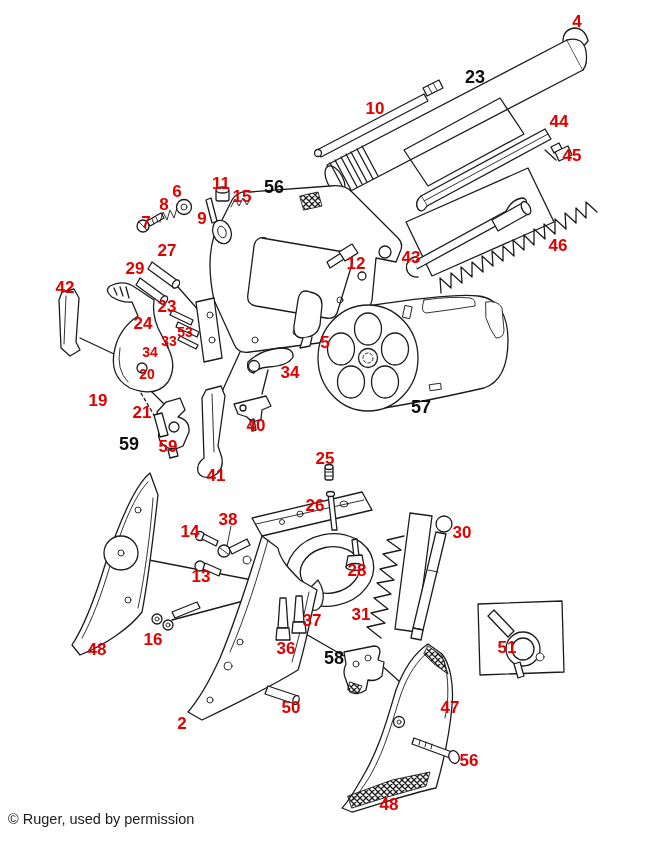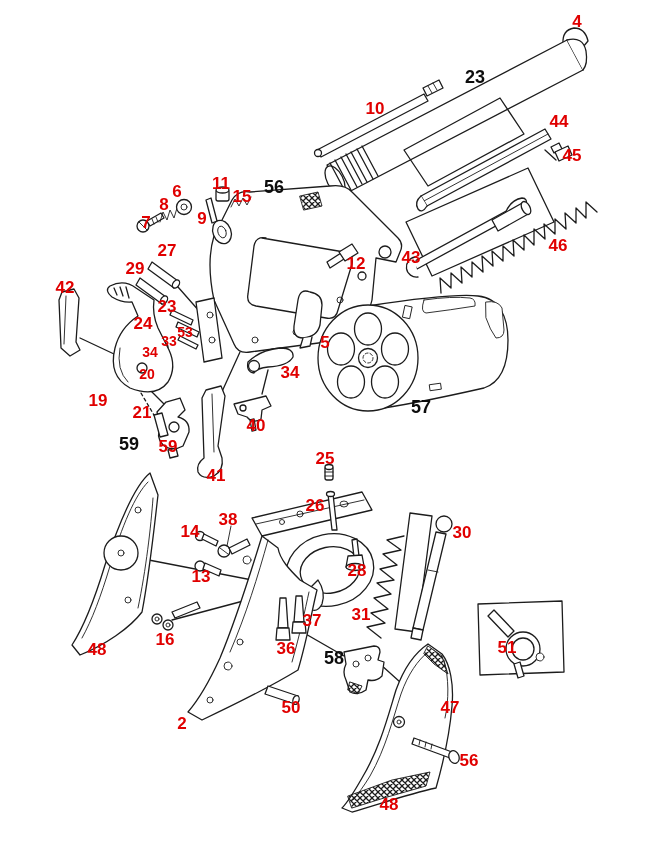--- a/index.html
+++ b/index.html
@@ -362,27 +362,28 @@
       <span class="part-label red" style="left: 256px; top: 425px;">40</span>
       <span class="part-label red" style="left: 216px; top: 475px;">41</span>
       <span class="part-label red" style="left: 325px; top: 458px;">25</span>
       <span class="part-label red" style="left: 315px; top: 505px;">26</span>
       <span class="part-label red" style="left: 228px; top: 519px;">38</span>
       <span class="part-label red" style="left: 190px; top: 531px;">14</span>
       <span class="part-label red" style="left: 201px; top: 576px;">13</span>
       <span class="part-label red" style="left: 357px; top: 570px;">28</span>
       <span class="part-label red" style="left: 462px; top: 532px;">30</span>
       <span class="part-label red" style="left: 361px; top: 614px;">31</span>
-      <span class="part-label red" style="left: 165px; top: 639px;">16</span>
+      <span class="part-label red" style="left: 153px; top: 639px;">16</span>
       <span class="part-label red" style="left: 97px; top: 649px;">48</span>
       <span class="part-label red" style="left: 312px; top: 620px;">37</span>
       <span class="part-label red" style="left: 286px; top: 648px;">36</span>
       <span class="part-label black" style="left: 334px; top: 658px;">58</span>
       <span class="part-label red" style="left: 291px; top: 707px;">50</span>
       <span class="part-label red" style="left: 182px; top: 723px;">2</span>
       <span class="part-label red" style="left: 507px; top: 647px;">51</span>
       <span class="part-label red" style="left: 450px; top: 707px;">47</span>
       <span class="part-label red" style="left: 469px; top: 760px;">56</span>
       <span class="part-label red" style="left: 389px; top: 804px;">48</span>
     </div>
 
+<div class="copyright">© Ruger, used by permission</div>
 
 </div>
 
 </body></html>

